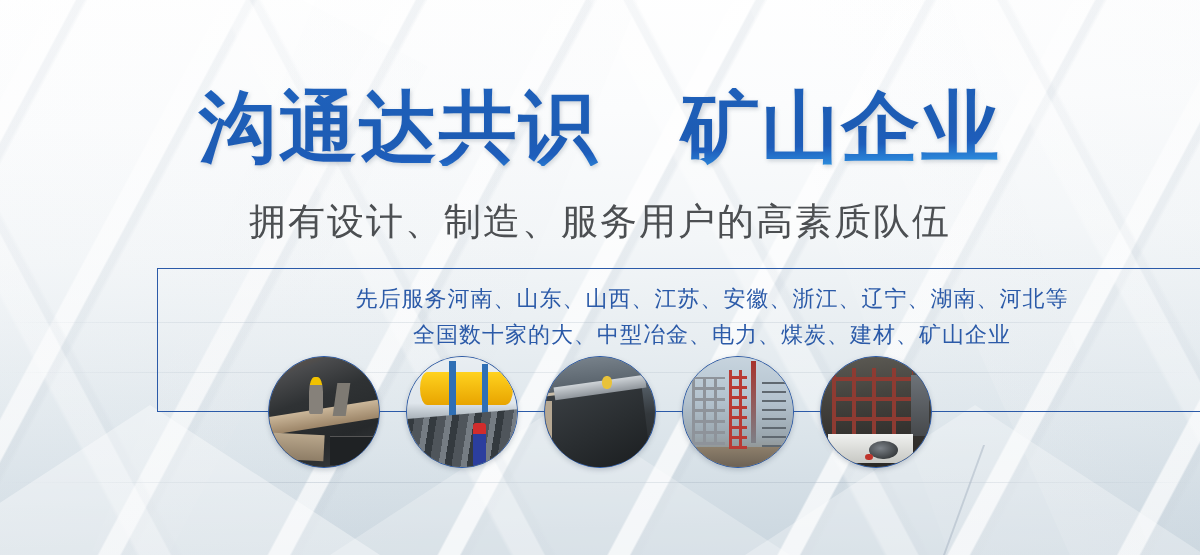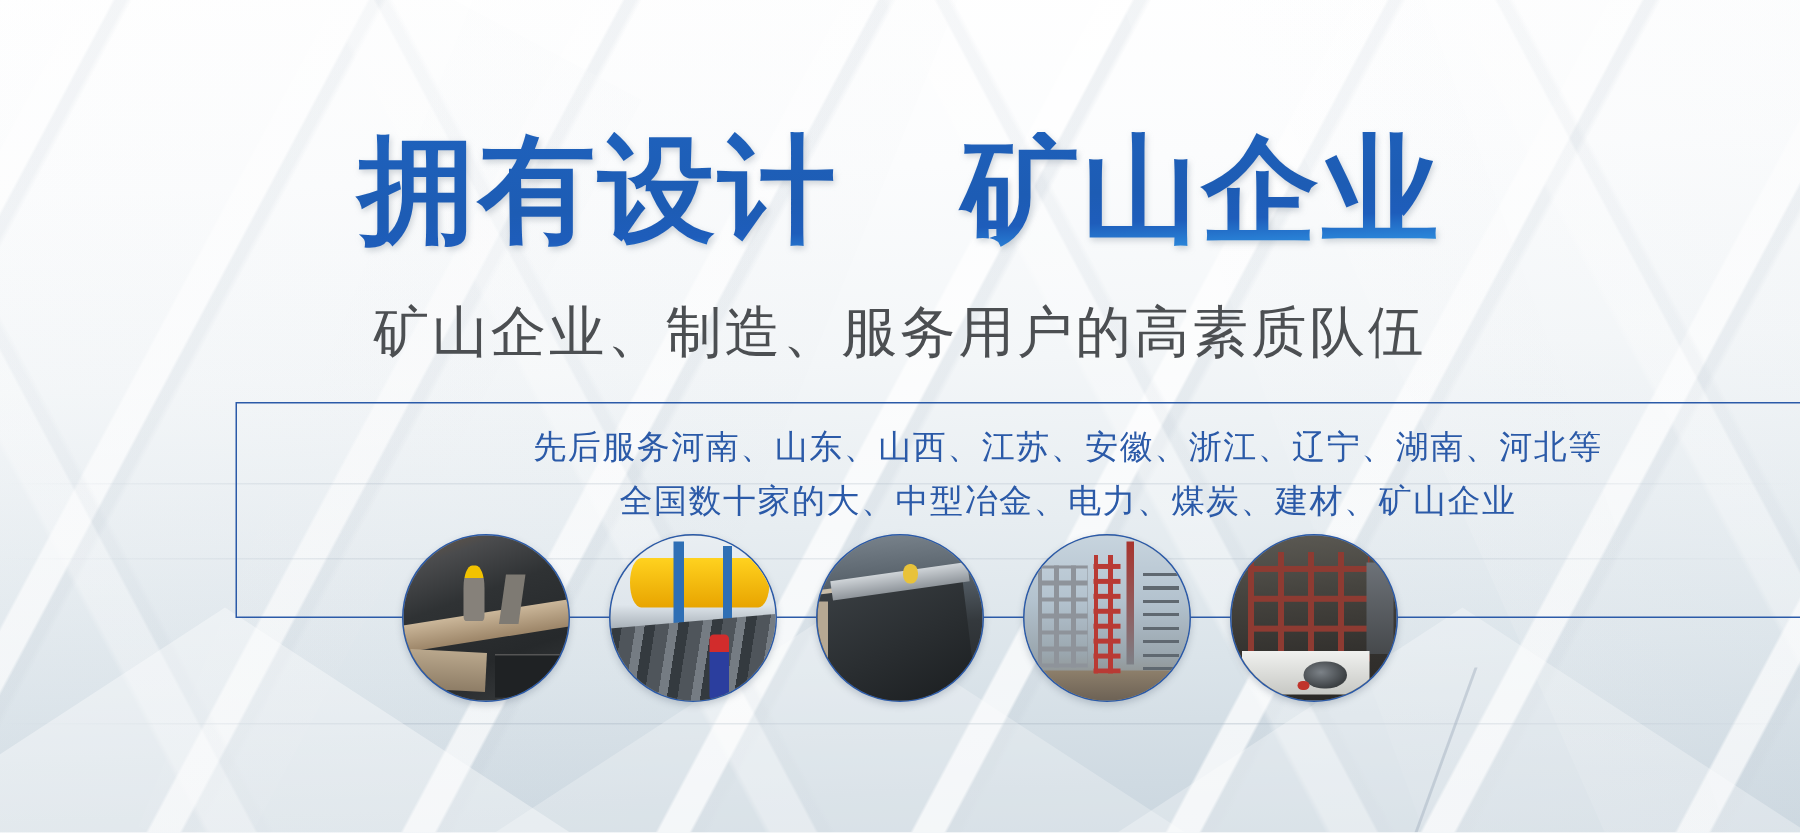--- a/index.html
+++ b/index.html
@@ -237,26 +237,26 @@
   <div class="facet facet-d"></div>
   <div class="hline hline-1"></div>
   <div class="hline hline-2"></div>
   <div class="hline hline-3"></div>
   <div class="chevron chev-1"></div>
   <div class="chevron chev-2"></div>
   <div class="chevron chev-3"></div>
   <div class="diag-edge"></div>
 
   <div class="headline">
-    <span>拥有设计</span>
+    <span>沟通达共识</span>
     <span class="gap"></span>
     <span>矿山企业</span>
   </div>
 
-  <div class="subtitle">矿山企业、制造、服务用户的高素质队伍</div>
+  <div class="subtitle">拥有设计、制造、服务用户的高素质队伍</div>
 
   <div class="info-box">
     <div class="info-lines">
       <div>先后服务河南、山东、山西、江苏、安徽、浙江、辽宁、湖南、河北等</div>
       <div>全国数十家的大、中型冶金、电力、煤炭、建材、矿山企业</div>
     </div>
   </div>
 
   <div class="circle-row">
     <div class="photo-circle">

